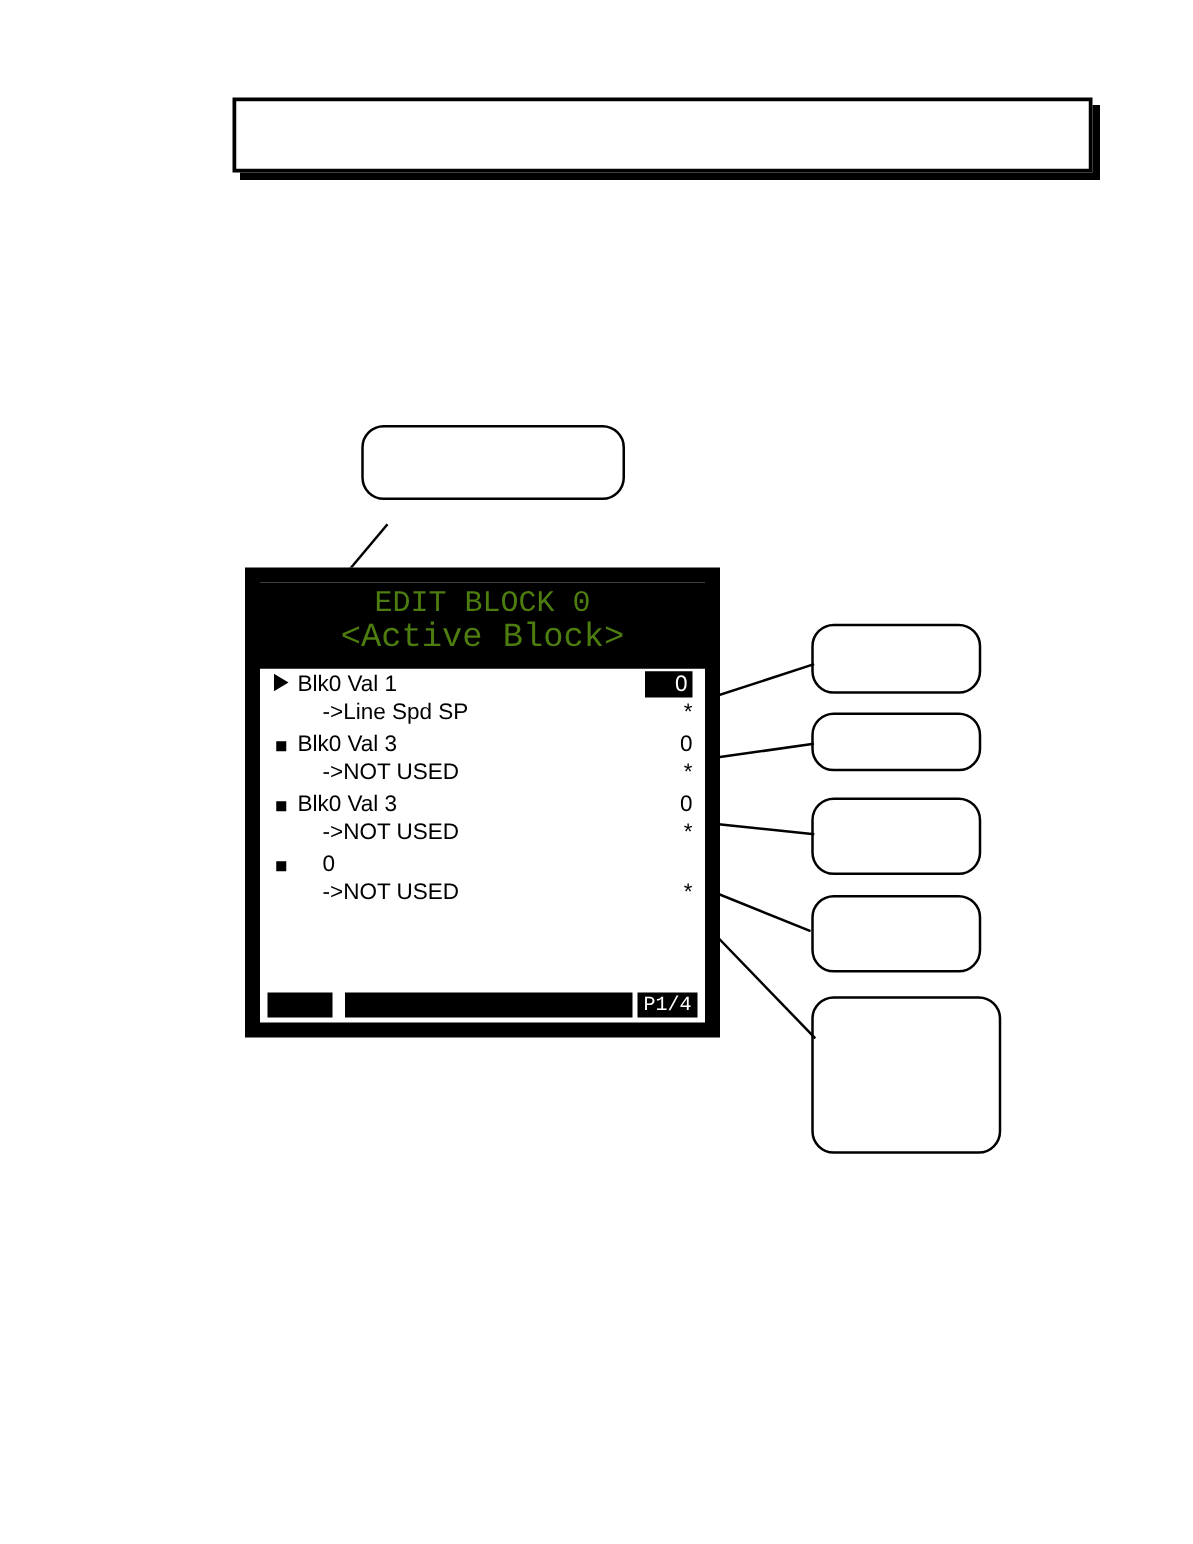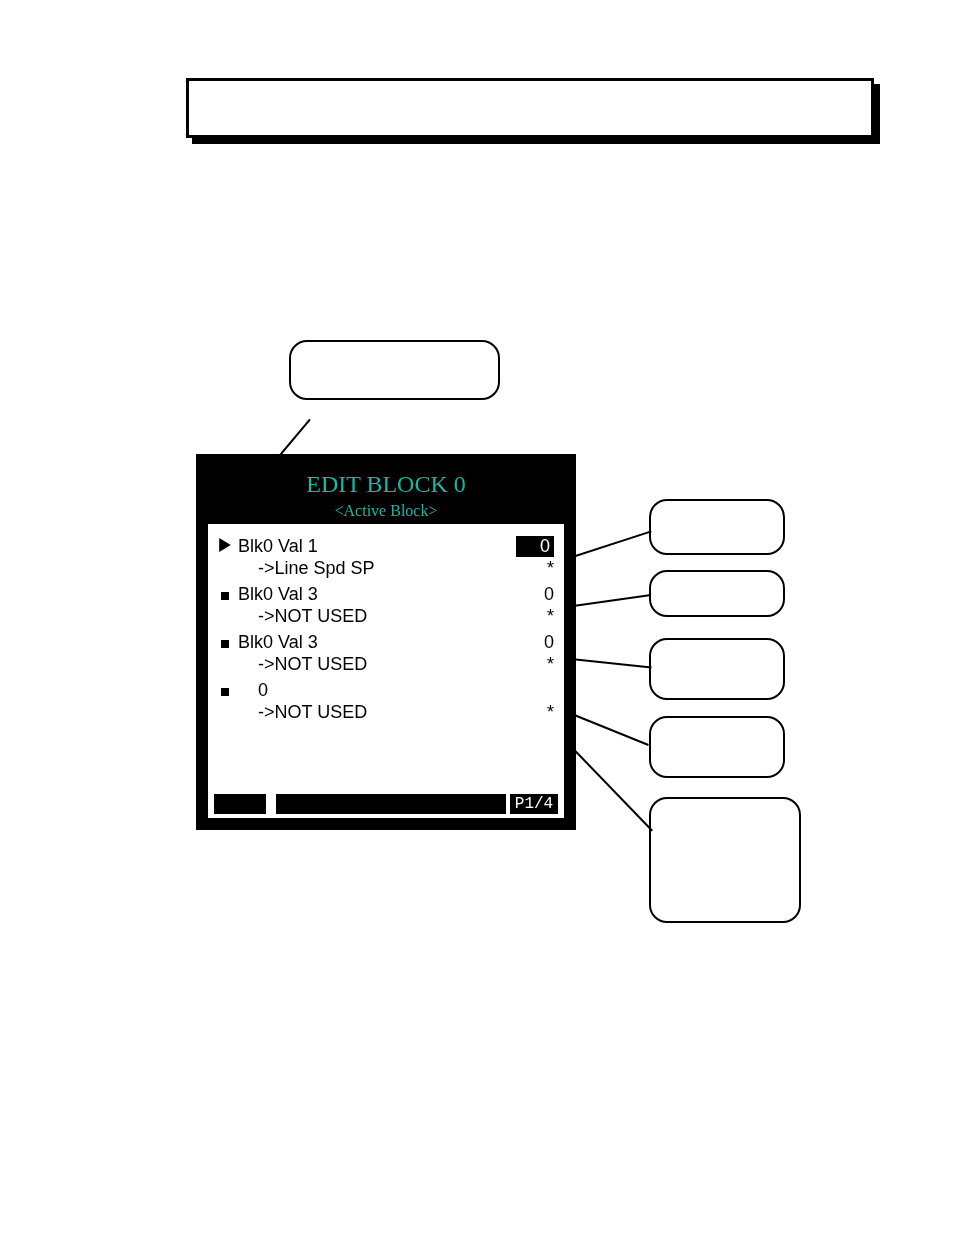--- a/index.html
+++ b/index.html
@@ -4,24 +4,24 @@
 <style>
   html,body{margin:0;padding:0;background:#fff;font-family:"Helvetica Neue",Arial,sans-serif;color:#000}
   .page{width:954px;height:1235px;position:relative}
   
   .title-shadow{position:absolute;left:192px;top:84px;width:688px;height:60px;background:#000}
   .title-box{position:absolute;left:186px;top:78px;width:688px;height:60px;background:#fff;border:3px solid #000;box-sizing:border-box}
   
   .callout{position:absolute;border:2px solid #000;border-radius:18px;background:#fff;box-sizing:border-box}
   
   .device{position:absolute;left:196px;top:454px;width:380px;height:376px;border:12px solid #000;background:#fff;box-sizing:border-box}
-  .hdr{background:#000;color:#14b8a6;text-align:center;font-family:Liberation Serif, serif}
+  .hdr{background:#000;color:#4d7c0f;text-align:center;font-family:Liberation Mono, monospace}
   .hdr .l1{font-size:24px;line-height:28px;padding-top:4px}
-  .hdr .l2{font-size:16px;line-height:26px;padding-bottom:0}
-  .rows{padding:10px 10px 0 10px;font-family:"Myriad Pro","Segoe UI",Arial,sans-serif;font-size:18px}
+  .hdr .l2{font-size:27px;line-height:26px;padding-bottom:11px}
+  .rows{padding:0 10px 0 10px;font-family:"Myriad Pro","Segoe UI",Arial,sans-serif;font-size:18px}
   .row{display:flex;align-items:center;height:24px}
   .sub{padding-left:40px;height:24px;display:flex;align-items:flex-start}
   .mk{display:inline-block;width:14px;text-align:center;margin-right:6px}
   .arrow svg{width:12px;height:14px}
   .sq{display:inline-block;width:8px;height:8px;background:#000;margin:0 3px}
   .lbl{flex:1}
   .val{width:30px;text-align:right;position:relative}
   .val.sel{background:#000;color:#fff;padding:0 4px;width:30px}
   .sublbl{flex:1}
   .ast{width:30px;text-align:right}

